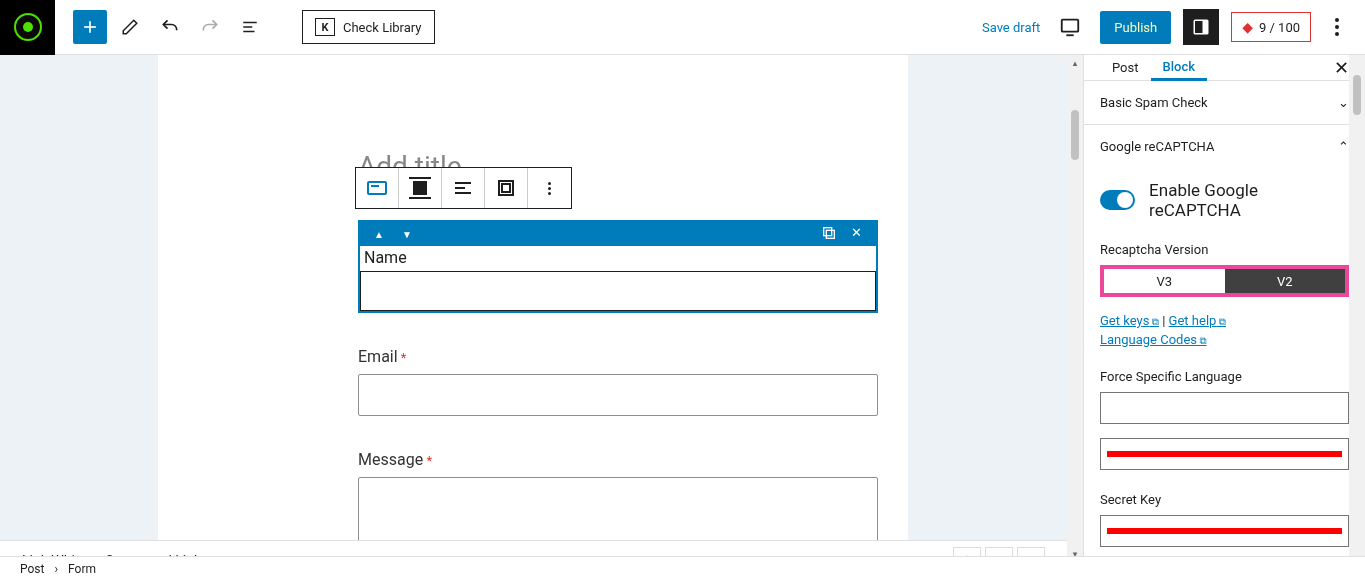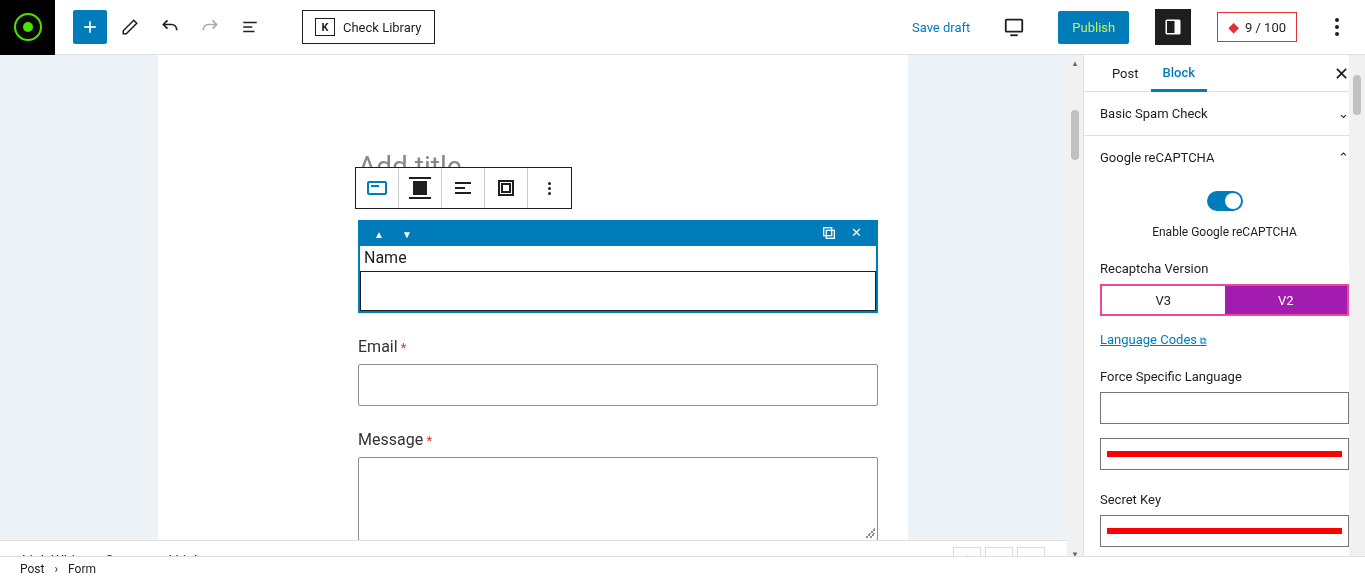--- a/index.html
+++ b/index.html
@@ -9,24 +9,24 @@
 .logo-box { width: 55px; height: 55px; background: #000; display: flex; align-items: center; justify-content: center; }
 .logo-circle { width: 28px; height: 28px; border-radius: 50%; border: 2px solid #4de000; background: #0a0a0a; display: flex; align-items: center; justify-content: center; }
 .logo-inner { width: 10px; height: 10px; border-radius: 50%; background: #4de000; }
 .add-btn { width: 34px; height: 34px; background: #007cba; color: #fff; display: flex; align-items: center; justify-content: center; margin-left: 18px; border-radius: 2px; cursor: pointer; }
 .top-icon { width: 34px; height: 34px; display: flex; align-items: center; justify-content: center; margin-left: 6px; cursor: pointer; color: #1e1e1e; }
 .top-icon.dim { color: #aaa; }
 
 .design-lib { margin-left: 35px; border: 1px solid #1e1e1e; padding: 7px 12px; display: flex; align-items: center; gap: 8px; cursor: pointer; font-size: 13px; }
 .design-lib-icon { width: 20px; height: 18px; border: 1px solid #1e1e1e; display: flex; align-items: center; justify-content: center; font-size: 11px; font-weight: bold; }
 
-.top-right { margin-left: auto; display: flex; align-items: center; gap: 26px; padding-right: 14px; }
+.top-right { margin-left: auto; display: flex; align-items: center; gap: 12px; padding-right: 14px; }
 .save-draft { color: #007cba; cursor: pointer; font-size: 13px; }
 .preview-btn { width: 36px; height: 36px; display: flex; align-items: center; justify-content: center; cursor: pointer; }
-.publish-btn { background: #007cba; color: #bef264; padding: 9px 14px; border-radius: 2px; cursor: pointer; font-size: 13px; }
+.publish-btn { background: #007cba; color: #fef9c3; padding: 9px 14px; border-radius: 2px; cursor: pointer; font-size: 13px; }
 .settings-btn { width: 36px; height: 36px; background: #1e1e1e; display: flex; align-items: center; justify-content: center; cursor: pointer; }
 .yoast-badge { border: 1px solid #dc3232; color: #1e1e1e; padding: 6px 10px; display: flex; align-items: center; gap: 6px; font-size: 13px; }
 .yoast-dot { color: #dc3232; font-size: 14px; }
 .more-btn { width: 28px; display: flex; align-items: center; justify-content: center; cursor: pointer; }
 
 .main-area { display: flex; height: calc(100% - 55px); }
 .canvas-wrap { flex: 1; position: relative; background: #edf2f7; overflow: hidden; }
 .canvas-scroll-right { position: absolute; right: 0; top: 0; width: 16px; height: calc(100% - 18px); background: #f1f1f1; display: flex; flex-direction: column; align-items: center; }
 .canvas-scroll-right::before { content: ''; width: 8px; height: 50px; background: #c1c1c1; border-radius: 4px; margin-top: 55px; }
 .canvas-scroll-bottom { position: absolute; bottom: 0; left: 0; right: 16px; height: 18px; background: #f1f1f1; }
@@ -57,21 +57,21 @@
 .field-header { background: #007cba; height: 24px; display: flex; align-items: center; position: relative; }
 .field-header-arrows { display: flex; margin-left: 14px; gap: 18px; }
 .field-header-arrows span { color: #fff; font-size: 10px; cursor: pointer; }
 .field-header-underline { position:absolute; bottom:-2px; left:22px; width:40px; height:2px; background:#fff; }
 .field-header-actions { margin-left: auto; display: flex; gap: 14px; padding-right: 14px; }
 .field-header-actions span { color: #fff; cursor: pointer; }
 .field-body { padding: 0; }
 .field-label { font-size: 16px; padding: 2px 4px; }
 .field-input { border: 1px solid #1e1e1e; height: 40px; width: 100%; margin-top: 2px; }
 
-.form-field { margin-top: 24px; }
+.form-field { margin-top: 34px; }
 .form-field .fl { font-size: 16px; color: #333; }
 .form-field .req { color: #dc3232; }
 .form-field .fi { border: 1px solid #8c8f94; height: 42px; width: 100%; margin-top: 8px; border-radius: 2px; background:#fff; }
 .form-field .fta { border: 1px solid #8c8f94; height: 84px; width: 100%; margin-top: 8px; border-radius: 2px; resize: none; position:relative; background:#fff; }
 .form-field .fta::after { content:''; position:absolute; right:2px; bottom:2px; width:10px; height:10px; background:linear-gradient(135deg, transparent 50%, #8c8f94 50%, #8c8f94 60%, transparent 60%, transparent 70%, #8c8f94 70%, #8c8f94 80%, transparent 80%); }
 .submit-btn { background: #2b6cb0; color: #fff; padding: 11px 20px; border-radius: 4px; margin-top: 20px; display: inline-block; font-size:14px; cursor:pointer; }
 
 .link-whisper { position: absolute; bottom: 0; left: 0; right: 16px; background: #fff; border-top: 1px solid #e0e0e0; height: 40px; display: flex; align-items: center; padding: 0 22px; font-size: 14px; }
 .link-whisper-ctrls { margin-left: auto; display: flex; gap: 4px; }
 .link-whisper-ctrls span { width: 28px; height: 28px; display: flex; align-items: center; justify-content: center; cursor: pointer; border:1px solid #ddd; color:#555; }
@@ -81,27 +81,27 @@
 
 .sidebar { width: 282px; border-left: 1px solid #e0e0e0; background: #fff; display: flex; flex-direction: column; height: 100%; overflow: hidden; }
 .sidebar-tabs { display: flex; align-items: center; border-bottom: 1px solid #e0e0e0; height: 46px; padding: 0 16px; }
 .sidebar-tab { padding: 0 12px; height: 100%; display: flex; align-items: center; font-size: 13px; cursor: pointer; }
 .sidebar-tab.active { border-bottom: 3px solid #007cba; font-weight: 500; margin-bottom:-1px; color:#007cba; }
 .sidebar-close { margin-left: auto; cursor: pointer; font-size: 18px; }
 .panel { border-bottom: 1px solid #e0e0e0; }
 .panel-header { display: flex; align-items: flex-start; padding: 14px 16px; cursor: pointer; font-size: 13px; }
 .panel-header .chev { margin-left: auto; }
 .panel-body { padding: 6px 16px 18px; }
-.toggle-row { display: flex; align-items: center; gap: 14px; font-size: 12px; padding: 6px 0 14px; flex-direction: column; }
+.toggle-row { display: flex; align-items: center; gap: 14px; font-size: 17px; padding: 6px 0 14px; }
 .toggle { width: 36px; height: 20px; background: #007cba; border-radius: 10px; position: relative; cursor: pointer; }
 .toggle::after { content:''; position:absolute; right:2px; top:2px; width:16px; height:16px; background:#fff; border-radius:50%; }
 .sb-label { font-size: 13px; padding: 8px 0 8px; display:block; }
-.version-select { display: flex; border: 2px solid #ec4899; height: 32px; margin-bottom: 16px; }
+.version-select { display: flex; border: 4px solid #ec4899; height: 32px; margin-bottom: 16px; }
 .version-opt { flex: 1; display: flex; align-items: center; justify-content: center; cursor: pointer; font-size: 13px; }
-.version-opt.selected { background: #a21caf; color: #fff; }
+.version-opt.selected { background: #404040; color: #fff; }
 .sb-links { font-size: 13px; margin-bottom: 4px; }
 .sb-links a { color: #007cba; text-decoration: underline; cursor: pointer; }
 .ext-icon { font-size:10px; }
 .sb-input { width: 100%; height: 32px; border: 1px solid #757575; padding: 0 8px; margin-bottom: 14px; }
 .sb-input.redact { position:relative; }
 .sb-input.redact::after { content:''; position:absolute; left:6px; right:6px; top:50%; transform:translateY(-50%); height:6px; background:#ff0000; }
 
 .outer-scroll { position:absolute; right:0; top:55px; bottom:0; width:16px; background:#f1f1f1; display:flex; flex-direction:column; align-items:center; }
 .outer-scroll::before { content:''; width:8px; height:40px; background:#c1c1c1; border-radius:4px; margin-top:20px; }
 </style>
@@ -288,20 +288,23 @@
           <div class="toggle"></div>
           <span>Enable Google reCAPTCHA</span>
         </div>
 
         <span class="sb-label">Recaptcha Version</span>
         <div class="version-select">
           <div class="version-opt">V3</div>
           <div class="version-opt selected">V2</div>
         </div>
 
+        <div class="sb-links">
+          <a><span>Get keys</span><span class="ext-icon"> ⧉</span></a><span> | </span><a><span>Get help</span><span class="ext-icon"> ⧉</span></a>
+        </div>
         <div class="sb-links" style="margin-bottom:14px;">
           <a><span>Language Codes</span><span class="ext-icon"> ⧉</span></a>
         </div>
 
         <span class="sb-label">Force Specific Language</span>
         <input class="sb-input" style="">
 
         <div class="sb-input redact"></div>
 
         <span class="sb-label">Secret Key</span>

